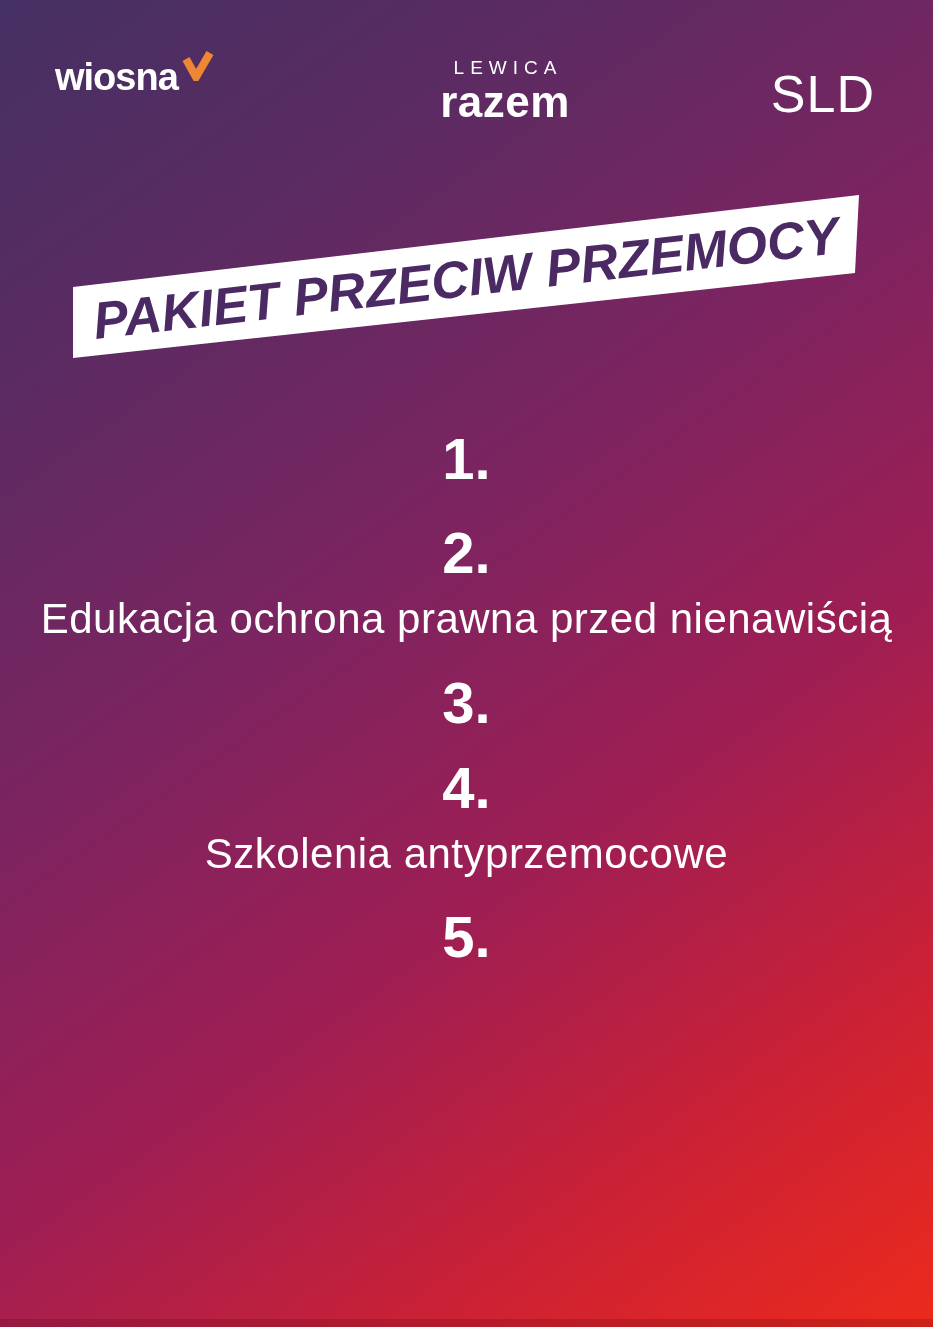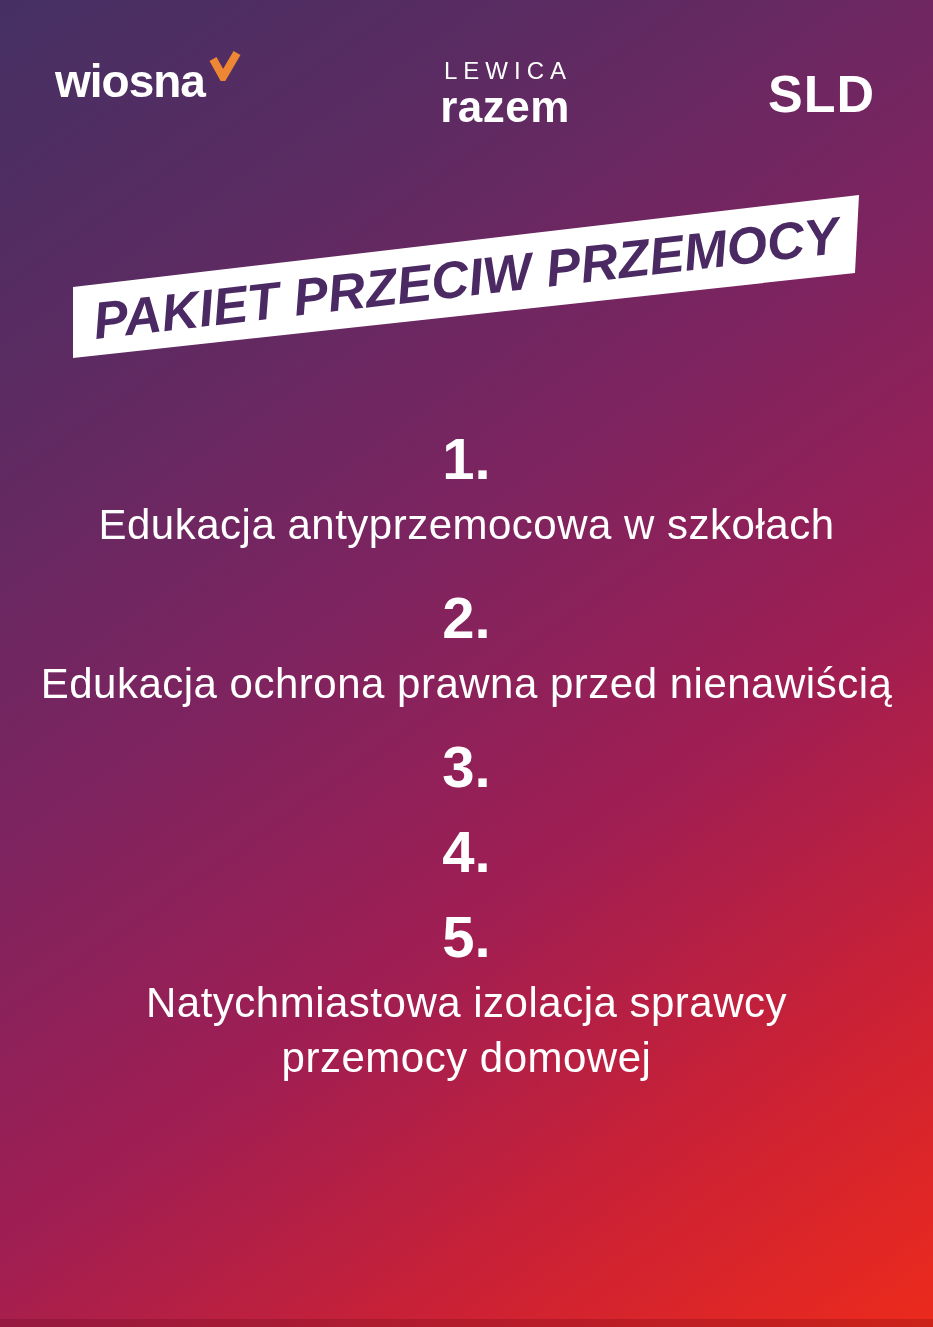--- a/index.html
+++ b/index.html
@@ -14,35 +14,35 @@
       var(--bg_bottom, #cb2135) 82%,
       var(--bg_bottom_right, #ec2a1c) 100%);
   }
   .poster { position: relative; width: 933px; height: 1327px; color: var(--text_white, #ffffff); }
 
   
   .logos { position: absolute; top: 0; left: 0; width: 100%; height: 160px; }
 
   .logo-wiosna { position: absolute; left: 55px; top: 58px; }
   .wiosna-text {
-    font-size: 46px; font-weight: bold; letter-spacing: -1px;
+    font-size: 38px; font-weight: bold; letter-spacing: -1px;
     line-height: 1; color: var(--text_white, #fff);
   }
   .wiosna-check { position: absolute; right: -36px; top: -8px; width: 33px; height: 31px; }
 
   .logo-lewica {
     position: absolute; left: 505px; top: 58px; transform: translateX(-50%);
     display: flex; flex-direction: column; align-items: center;
   }
-  .lewica-line1 { font-size: 24px; font-weight: 500; letter-spacing: 6px; line-height: 1.1; text-indent: 6px; }
+  .lewica-line1 { font-size: 19px; font-weight: 500; letter-spacing: 6px; line-height: 1.1; text-indent: 6px; }
   .lewica-line2 { font-size: 44px; font-weight: bold; letter-spacing: 0.5px; line-height: 1.05; }
 
   .logo-sld {
     position: absolute; right: 58px; top: 68px;
-    font-size: 52px; font-weight: bold; letter-spacing: 1px; line-height: 1;
+    font-size: 52px; font-weight: normal; letter-spacing: 1px; line-height: 1;
   }
 
   
   .banner {
     position: absolute; left: 71px; top: 195px; width: 790px; height: 165px;
     background: var(--banner_bg, #ffffff);
     clip-path: polygon(2px 92px, 788px 0px, 784px 78px, 2px 163px);
   }
   .banner-text {
     position: absolute; left: 50%; top: 83px;
@@ -99,38 +99,37 @@
   </header>
 
   <div class="banner">
     <span class="banner-text">PAKIET PRZECIW PRZEMOCY</span>
   </div>
 
   <ol class="items">
 
     <li class="item">
       <div class="item-number">1.</div>
-      <p class="item-text">Edukacja antyprzemocowa w szkołach</p>
     </li>
 
     <li class="item">
       <div class="item-number">2.</div>
       <p class="item-text">Edukacja ochrona prawna przed nienawiścią</p>
     </li>
 
     <li class="item">
       <div class="item-number">3.</div>
     </li>
 
     <li class="item">
       <div class="item-number">4.</div>
+      <p class="item-text">Szkolenia antyprzemocowe</p>
     </li>
 
     <li class="item">
       <div class="item-number">5.</div>
-      <p class="item-text wrap">Natychmiastowa izolacja sprawcy przemocy domowej</p>
     </li>
 
   </ol>
 
   <div class="bottom-edge"></div>
 
 </div>
 
 </body></html>

